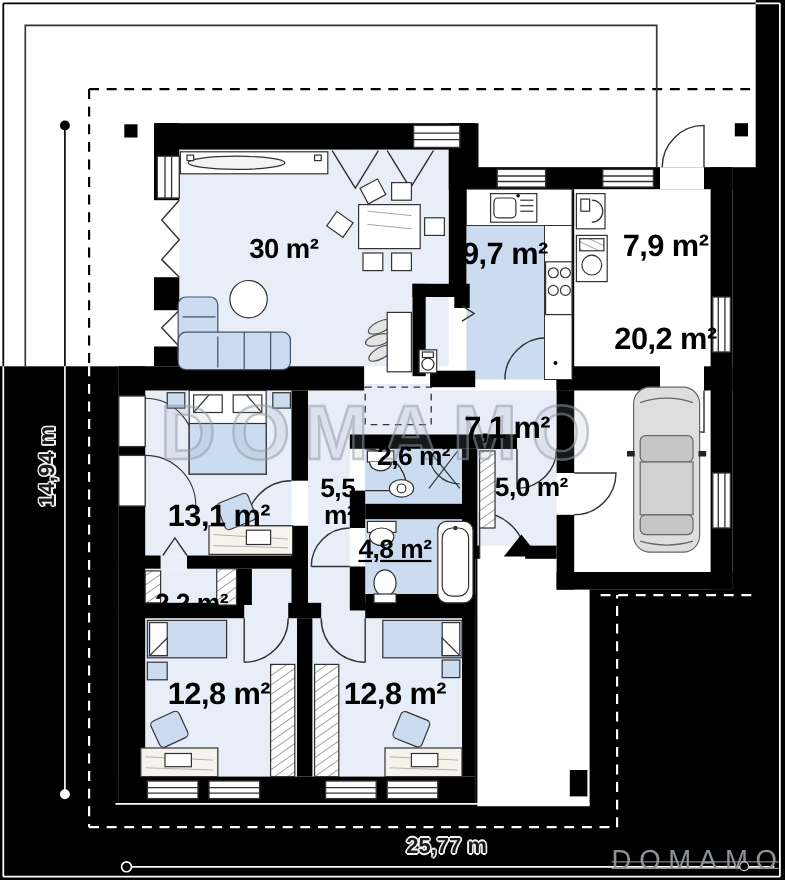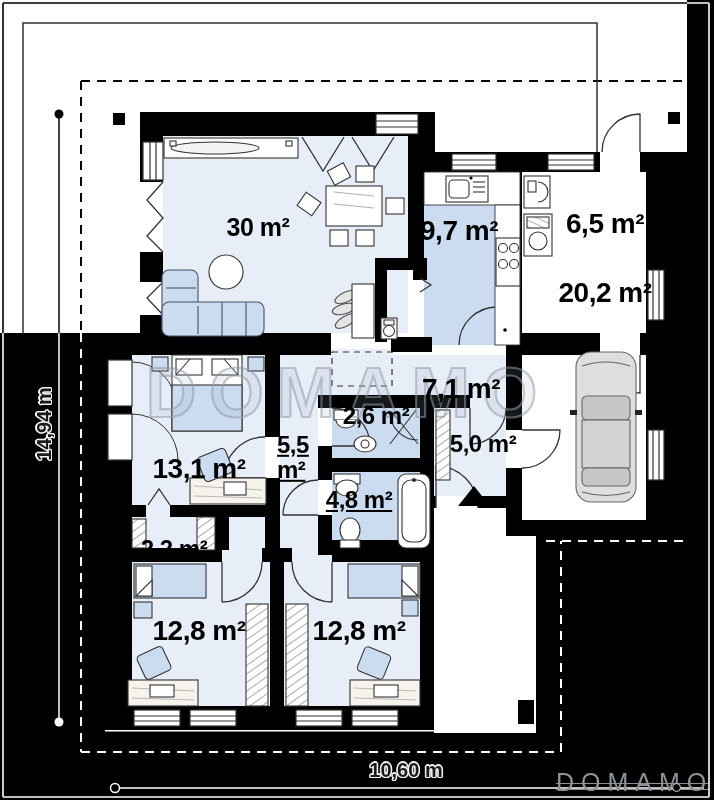--- a/index.html
+++ b/index.html
@@ -6,21 +6,21 @@
   #stage{
     position:relative;width:714px;height:800px;background:#000;overflow:hidden;
     font-family:"Liberation Sans",sans-serif;
   }
   #plan-svg{position:absolute;left:0;top:0;z-index:1;}
   .room-label{
     position:absolute;z-index:6;transform:translate(-50%,-50%);
     font-weight:700;color:#000;white-space:nowrap;letter-spacing:-0.5px;
   }
   .fs26{font-size:25px;} .fs21{font-size:28px;} .fs19{font-size:24px;}
-  .wrap2{white-space:normal;width:46px;text-align:left;line-height:1.05;text-decoration:underline;}
+  .wrap2{white-space:normal;width:46px;text-align:right;line-height:1.05;}
   .dim-label{
     position:absolute;z-index:6;font-weight:700;font-size:20px;color:#1a1a1a;
     transform:translate(-50%,-50%);white-space:nowrap;
     text-shadow:-1.5px 0 #f2f2f2,1.5px 0 #f2f2f2,0 -1.5px #f2f2f2,0 1.5px #f2f2f2,
                 -1px -1px #f2f2f2,1px 1px #f2f2f2,-1px 1px #f2f2f2,1px -1px #f2f2f2;
   }
   .dim-left{transform:translate(-50%,-50%) rotate(-90deg);}
   #watermark{
     position:absolute;z-index:5;left:348px;top:393px;transform:translate(-50%,-50%);
     font-size:70px;font-weight:700;letter-spacing:13px;white-space:nowrap;
@@ -401,34 +401,34 @@
   </g>
 
   <g fill="none" stroke-width="1.6">
     <path d="M3,3 H687 M3,3 V333" stroke="#000"></path>
     <path d="M687,3 H709 M3,333 V797 M3,797 H709 M709,3 V797" stroke="#fff"></path>
   </g>
 </svg>
 
 <div class="room-label fs26" style="left:258px;top:227px;">30 m²</div>
 <div class="room-label fs21" style="left:459px;top:231px;">9,7 m²</div>
-<div class="room-label fs21" style="left:605px;top:224px;">6,5 m²</div>
-<div class="room-label fs21" style="left:605px;top:293px;">20,2 m²</div>
+<div class="room-label fs21" style="left:605px;top:224px;">7,9 m²</div>
+<div class="room-label fs21" style="left:605px;top:308px;">20,2 m²</div>
 <div class="room-label fs21" style="left:461px;top:389px;">7,1 m²</div>
 <div class="room-label fs19" style="left:376px;top:416px;">2,6 m²</div>
 <div class="room-label fs19 wrap2" style="left:300px;top:457px;">5,5 m²</div>
 <div class="room-label fs19" style="left:483px;top:444px;">5,0 m²</div>
 <div class="room-label fs19" style="left:359px;top:500px;text-decoration:underline;">4,8 m²</div>
 <div class="room-label fs21" style="left:199px;top:445px;margin-top:24px;">13,1 m²</div>
 <div class="room-label fs19" style="left:174px;top:549px;">2,2 m²</div>
 <div class="room-label fs21" style="left:199px;top:631px;">12,8 m²</div>
 <div class="room-label fs21" style="left:359px;top:631px;">12,8 m²</div>
 
 <div class="dim-label dim-left" style="left:44px;top:424px;">14,94 m</div>
-<div class="dim-label" style="left:406px;top:770px;">10,60 m</div>
+<div class="dim-label" style="left:406px;top:770px;">25,77 m</div>
 
 <div id="watermark">DOMAMO</div>
 <div id="logo">DOMAMO</div>
 <div class="logo-line" id="logo-line-1"></div>
 <div class="logo-line" id="logo-line-2"></div>
 <div id="logo-dot"></div>
 
 </div>
 
 </body></html>

